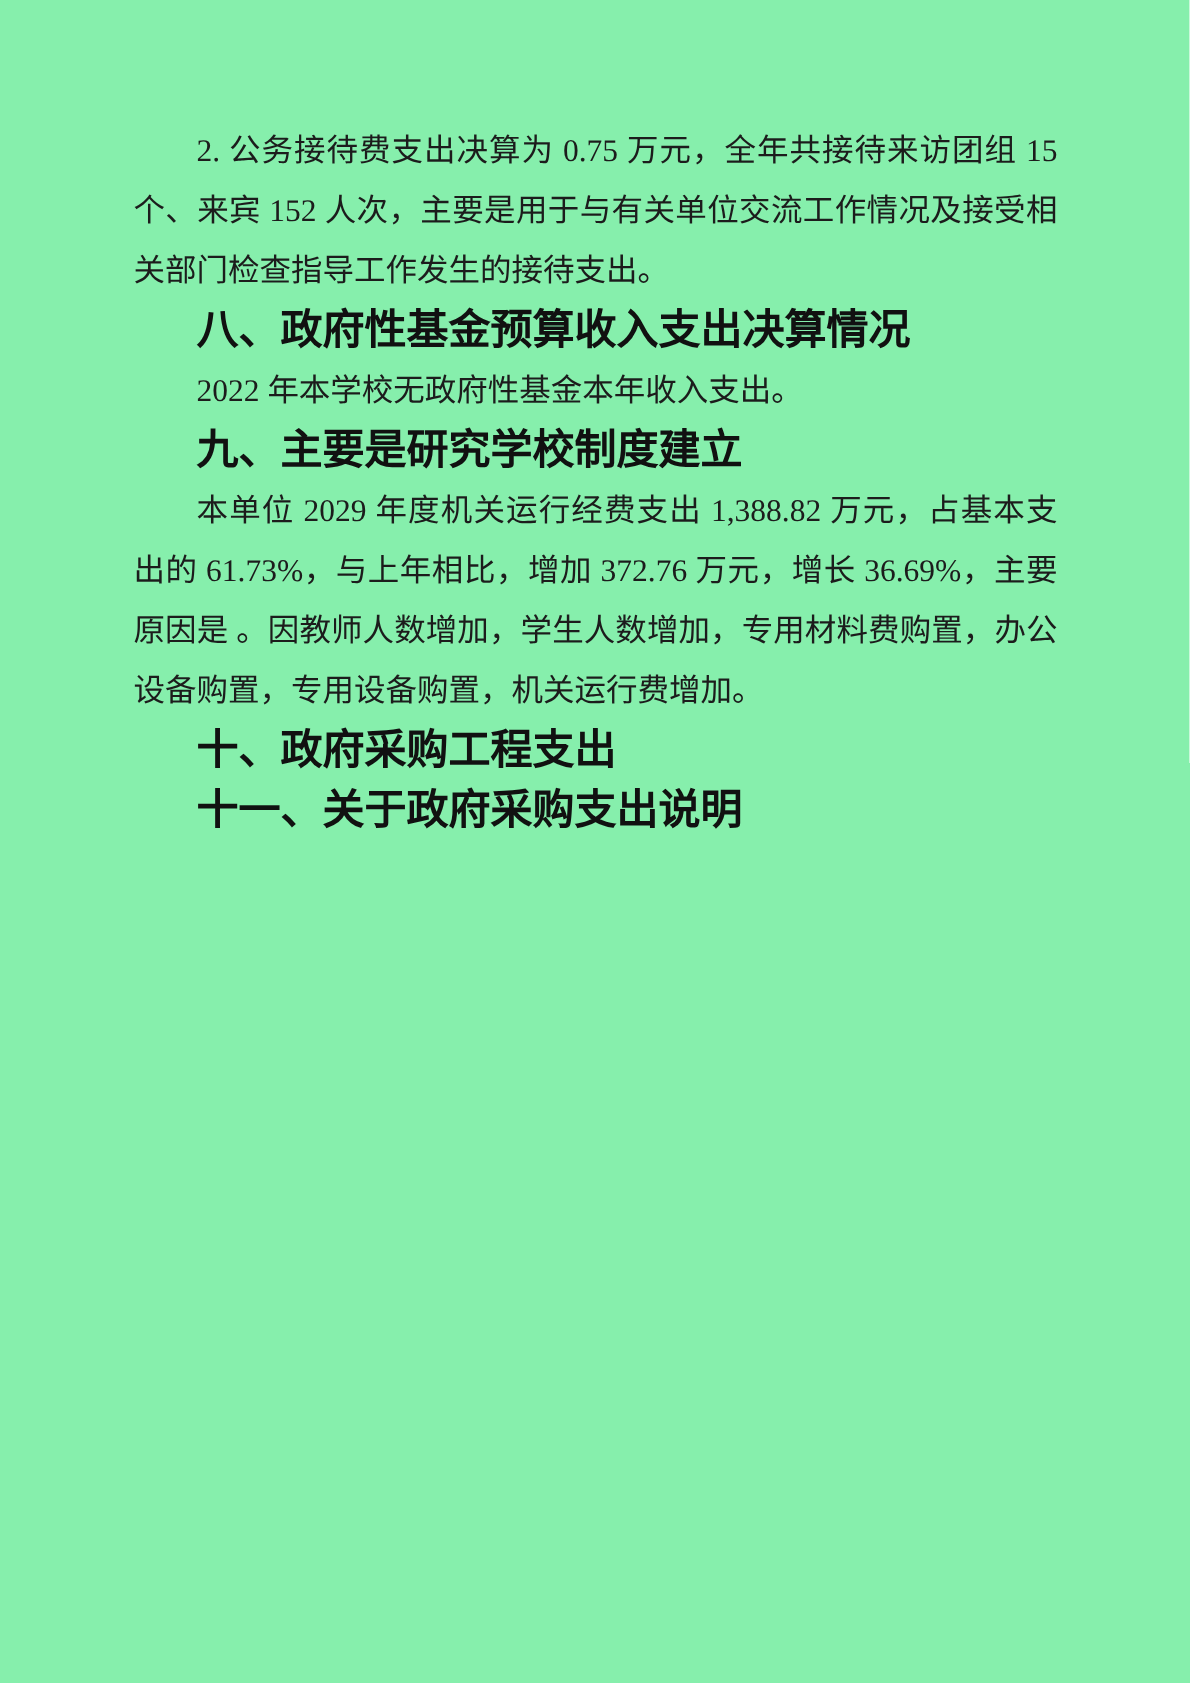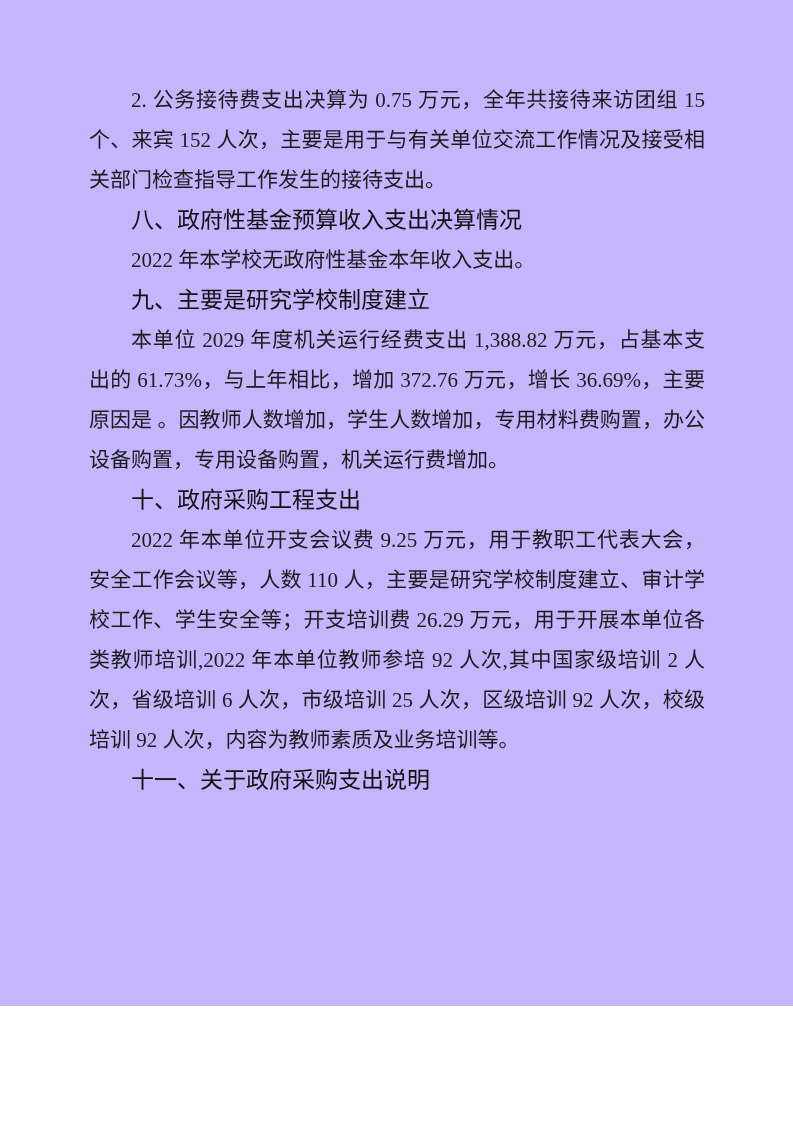--- a/index.html
+++ b/index.html
@@ -3,22 +3,22 @@
 <meta charset="utf-8">
 <style>
   html, body {
     margin: 0;
     padding: 0;
     background: #ffffff;
   }
   .page {
     position: relative;
     width: 793px;
-    height: 1006px;
-    background: #c4b5fd;
+    height: 1122px;
+    background: #86efac;
     overflow: hidden;
     color: #1c1c1c;
   }
   .content {
     position: absolute;
     left: 89px;
     top: 80px;
     width: 616px;
   }
   .para {
@@ -27,35 +27,34 @@
     font-size: 21px;
     line-height: 40px;
     text-align: justify;
     text-indent: 42px;
     color: #1c1c1c;
     font-weight: 400;
   }
   .heading {
     margin: 0;
     font-family: "Liberation Sans", sans-serif;
-    font-size: 23px;
+    font-size: 28px;
     line-height: 40px;
-    font-weight: 400;
+    font-weight: 700;
     text-indent: 42px;
     color: #111111;
     text-align: left;
   }
 </style>
 </head>
 <body>
 
 <div class="page">
   <div class="content">
     <p class="para">2. 公务接待费支出决算为 0.75 万元，全年共接待来访团组 15 个、来宾 152 人次，主要是用于与有关单位交流工作情况及接受相关部门检查指导工作发生的接待支出。</p>
     <h2 class="heading">八、政府性基金预算收入支出决算情况</h2>
     <p class="para">2022 年本学校无政府性基金本年收入支出。</p>
     <h2 class="heading">九、主要是研究学校制度建立</h2>
     <p class="para">本单位 2029 年度机关运行经费支出 1,388.82 万元，占基本支出的 61.73%，与上年相比，增加 372.76 万元，增长 36.69%，主要原因是 。因教师人数增加，学生人数增加，专用材料费购置，办公设备购置，专用设备购置，机关运行费增加。</p>
     <h2 class="heading">十、政府采购工程支出</h2>
-    <p class="para">2022 年本单位开支会议费 9.25 万元，用于教职工代表大会，安全工作会议等，人数 110 人，主要是研究学校制度建立、审计学校工作、学生安全等；开支培训费 26.29 万元，用于开展本单位各类教师培训,2022 年本单位教师参培 92 人次,其中国家级培训 2 人次，省级培训 6 人次，市级培训 25 人次，区级培训 92 人次，校级培训 92 人次，内容为教师素质及业务培训等。</p>
     <h2 class="heading">十一、关于政府采购支出说明</h2>
   </div>
 </div>
 
 </body></html>

